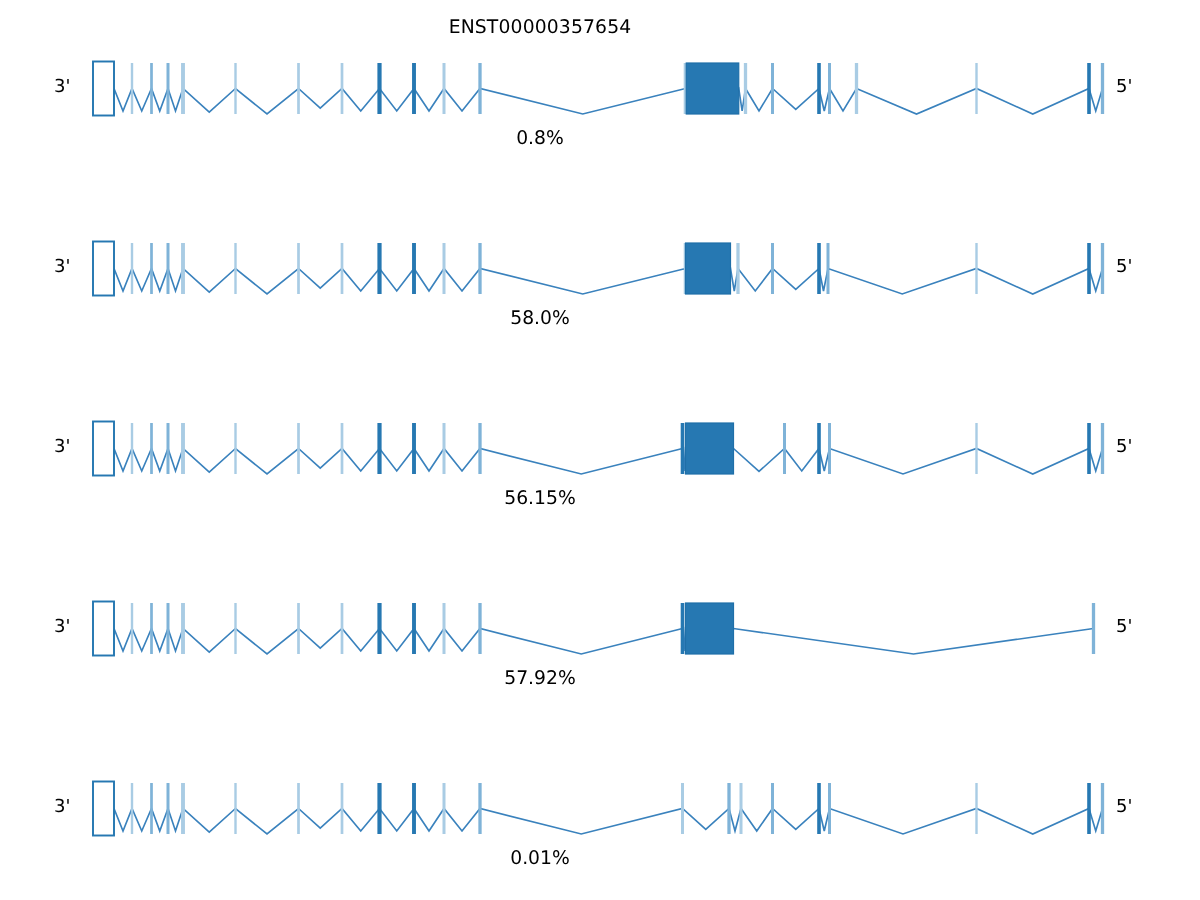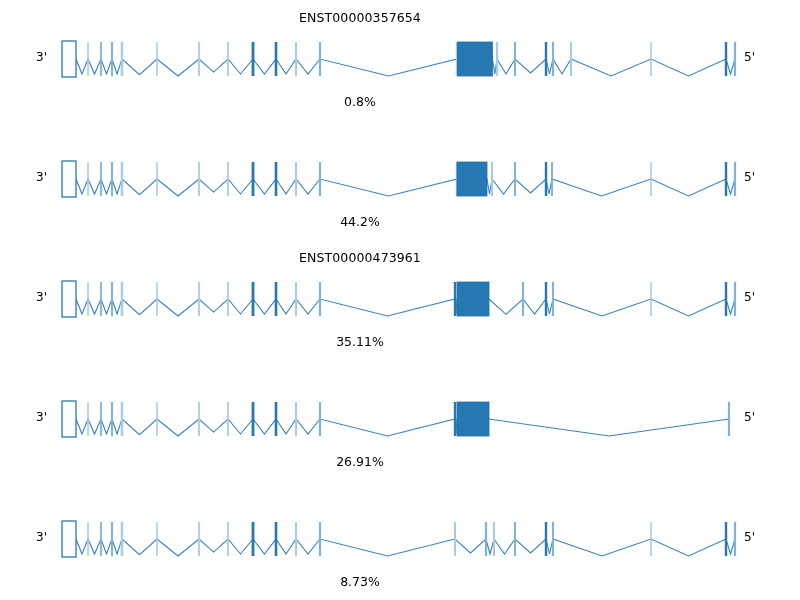--- a/index.html
+++ b/index.html
@@ -11,21 +11,21 @@
   }
   #figure{position:relative;width:800px;height:600px;}
   .transcript-row{position:relative;width:720px;height:120px;}
   .transcript-title{
     position:absolute;left:0;right:0;top:10px;
     text-align:center;font-size:12.5px;color:#000000;
     letter-spacing:.1px;white-space:nowrap;
   }
   .transcript-pct{
     position:absolute;left:0;right:0;top:84px;
-    text-align:center;font-size:12.5px;color:#000000;margin-top:10px;
+    text-align:center;font-size:12.5px;color:#000000;
   }
   .end-label{
     position:absolute;top:50px;font-size:12px;color:#000000;
   }
   .end-label.left{left:36px;}
   .end-label.right{left:744px;}
   .track{position:absolute;left:0;top:30px;width:800px;height:56px;display:block;}
 </style>
 </head>
 <body>
@@ -82,24 +82,23 @@
         <rect x="455.8" y="12" width="2.4" height="34" fill="#a9cce4"></rect>
         <rect x="457" y="12" width="30" height="34" fill="#2678b2" stroke="#1f6fa8" stroke-width="0.8"></rect>
         <rect x="490.9" y="12" width="2.2" height="34" fill="#a9cce4"></rect>
         <rect x="514" y="12" width="2" height="34" fill="#7fb3d8"></rect>
         <rect x="544.8" y="12" width="2.4" height="34" fill="#2678b2"></rect>
         <rect x="551" y="12" width="2" height="34" fill="#7fb3d8"></rect>
         <rect x="650.2" y="12" width="1.6" height="34" fill="#a9cce4"></rect>
         <rect x="724.8" y="12" width="2.4" height="34" fill="#2678b2"></rect>
         <rect x="733.9" y="12" width="2.2" height="34" fill="#7fb3d8"></rect>
       </svg>
-      <div class="transcript-pct">44.2%</div>
+      <div class="transcript-pct">58.0%</div>
     </div>
     <div class="transcript-row">
-      <div class="transcript-title">ENST00000473961</div>
       <div class="end-label left">3'</div>
       <div class="end-label right">5'</div>
       <svg width="800" height="56" viewBox="0 0 800 56" class="track">
         <path d="M 76 29 L 82 44 L 88 29 L 94.5 44 L 101 29 L 106.5 44 L 112 29 L 117 44 L 122 29 L 139.5 44.75 L 157 29 L 178 46 L 199 29 L 213.5 42.05 L 228 29 L 240.5 44 L 253 29 L 264.5 44 L 276 29 L 286 44 L 296 29 L 308 44 L 320 29 L 387.5 46 L 455 29 L 456 44 L 457 29 L 473 43.4 L 489 29 L 506 44.3 L 523 29 L 534.5 44 L 546 29 L 549.5 44 L 553 29 L 602 46 L 651 29 L 688.5 46 L 726 29 L 730.5 44 L 735 29" fill="none" stroke="#3a82bd" stroke-width="1.1"></path>
         <rect x="62" y="11" width="14" height="36" fill="#ffffff" stroke="#2678b2" stroke-width="1.3"></rect>
         <rect x="87.2" y="12" width="1.6" height="34" fill="#a9cce4"></rect>
         <rect x="100.1" y="12" width="1.8" height="34" fill="#7fb3d8"></rect>
         <rect x="111" y="12" width="2" height="34" fill="#7fb3d8"></rect>
         <rect x="120.7" y="12" width="2.6" height="34" fill="#a9cce4"></rect>
         <rect x="156.2" y="12" width="1.6" height="34" fill="#a9cce4"></rect>
@@ -111,21 +110,21 @@
         <rect x="318.9" y="12" width="2.2" height="34" fill="#7fb3d8"></rect>
         <rect x="453.8" y="12" width="2.4" height="34" fill="#2678b2"></rect>
         <rect x="457" y="12" width="32" height="34" fill="#2678b2" stroke="#1f6fa8" stroke-width="0.8"></rect>
         <rect x="522" y="12" width="2" height="34" fill="#7fb3d8"></rect>
         <rect x="544.8" y="12" width="2.4" height="34" fill="#2678b2"></rect>
         <rect x="552" y="12" width="2" height="34" fill="#7fb3d8"></rect>
         <rect x="650.2" y="12" width="1.6" height="34" fill="#a9cce4"></rect>
         <rect x="724.8" y="12" width="2.4" height="34" fill="#2678b2"></rect>
         <rect x="733.9" y="12" width="2.2" height="34" fill="#7fb3d8"></rect>
       </svg>
-      <div class="transcript-pct">35.11%</div>
+      <div class="transcript-pct">56.15%</div>
     </div>
     <div class="transcript-row">
       <div class="end-label left">3'</div>
       <div class="end-label right">5'</div>
       <svg width="800" height="56" viewBox="0 0 800 56" class="track">
         <path d="M 76 29 L 82 44 L 88 29 L 94.5 44 L 101 29 L 106.5 44 L 112 29 L 117 44 L 122 29 L 139.5 44.75 L 157 29 L 178 46 L 199 29 L 213.5 42.05 L 228 29 L 240.5 44 L 253 29 L 264.5 44 L 276 29 L 286 44 L 296 29 L 308 44 L 320 29 L 387.5 46 L 455 29 L 456 44 L 457 29 L 473 43.4 L 489 29 L 609 46 L 729 29" fill="none" stroke="#3a82bd" stroke-width="1.1"></path>
         <rect x="62" y="11" width="14" height="36" fill="#ffffff" stroke="#2678b2" stroke-width="1.3"></rect>
         <rect x="87.2" y="12" width="1.6" height="34" fill="#a9cce4"></rect>
         <rect x="100.1" y="12" width="1.8" height="34" fill="#7fb3d8"></rect>
         <rect x="111" y="12" width="2" height="34" fill="#7fb3d8"></rect>
@@ -134,21 +133,21 @@
         <rect x="198.1" y="12" width="1.8" height="34" fill="#a9cce4"></rect>
         <rect x="227.1" y="12" width="1.8" height="34" fill="#a9cce4"></rect>
         <rect x="251.6" y="12" width="2.8" height="34" fill="#2678b2"></rect>
         <rect x="274.7" y="12" width="2.6" height="34" fill="#2678b2"></rect>
         <rect x="295" y="12" width="2" height="34" fill="#a9cce4"></rect>
         <rect x="318.9" y="12" width="2.2" height="34" fill="#7fb3d8"></rect>
         <rect x="453.8" y="12" width="2.4" height="34" fill="#2678b2"></rect>
         <rect x="457" y="12" width="32" height="34" fill="#2678b2" stroke="#1f6fa8" stroke-width="0.8"></rect>
         <rect x="727.9" y="12" width="2.2" height="34" fill="#7fb3d8"></rect>
       </svg>
-      <div class="transcript-pct">26.91%</div>
+      <div class="transcript-pct">57.92%</div>
     </div>
     <div class="transcript-row">
       <div class="end-label left">3'</div>
       <div class="end-label right">5'</div>
       <svg width="800" height="56" viewBox="0 0 800 56" class="track">
         <path d="M 76 29 L 82 44 L 88 29 L 94.5 44 L 101 29 L 106.5 44 L 112 29 L 117 44 L 122 29 L 139.5 44.75 L 157 29 L 178 46 L 199 29 L 213.5 42.05 L 228 29 L 240.5 44 L 253 29 L 264.5 44 L 276 29 L 286 44 L 296 29 L 308 44 L 320 29 L 387.5 46 L 455 29 L 470.5 42.95 L 486 29 L 490 44 L 494 29 L 504.5 44 L 515 29 L 530.5 42.95 L 546 29 L 549.5 44 L 553 29 L 602 46 L 651 29 L 688.5 46 L 726 29 L 730.5 44 L 735 29" fill="none" stroke="#3a82bd" stroke-width="1.1"></path>
         <rect x="62" y="11" width="14" height="36" fill="#ffffff" stroke="#2678b2" stroke-width="1.3"></rect>
         <rect x="87.2" y="12" width="1.6" height="34" fill="#a9cce4"></rect>
         <rect x="100.1" y="12" width="1.8" height="34" fill="#7fb3d8"></rect>
         <rect x="111" y="12" width="2" height="34" fill="#7fb3d8"></rect>
@@ -163,15 +162,15 @@
         <rect x="454" y="12" width="2" height="34" fill="#a9cce4"></rect>
         <rect x="484.9" y="12" width="2.2" height="34" fill="#7fb3d8"></rect>
         <rect x="493" y="12" width="2" height="34" fill="#a9cce4"></rect>
         <rect x="514" y="12" width="2" height="34" fill="#7fb3d8"></rect>
         <rect x="544.8" y="12" width="2.4" height="34" fill="#2678b2"></rect>
         <rect x="552" y="12" width="2" height="34" fill="#7fb3d8"></rect>
         <rect x="650.2" y="12" width="1.6" height="34" fill="#a9cce4"></rect>
         <rect x="724.8" y="12" width="2.4" height="34" fill="#2678b2"></rect>
         <rect x="733.9" y="12" width="2.2" height="34" fill="#7fb3d8"></rect>
       </svg>
-      <div class="transcript-pct">8.73%</div>
+      <div class="transcript-pct">0.01%</div>
     </div>
   </div>
 
 </body></html>

